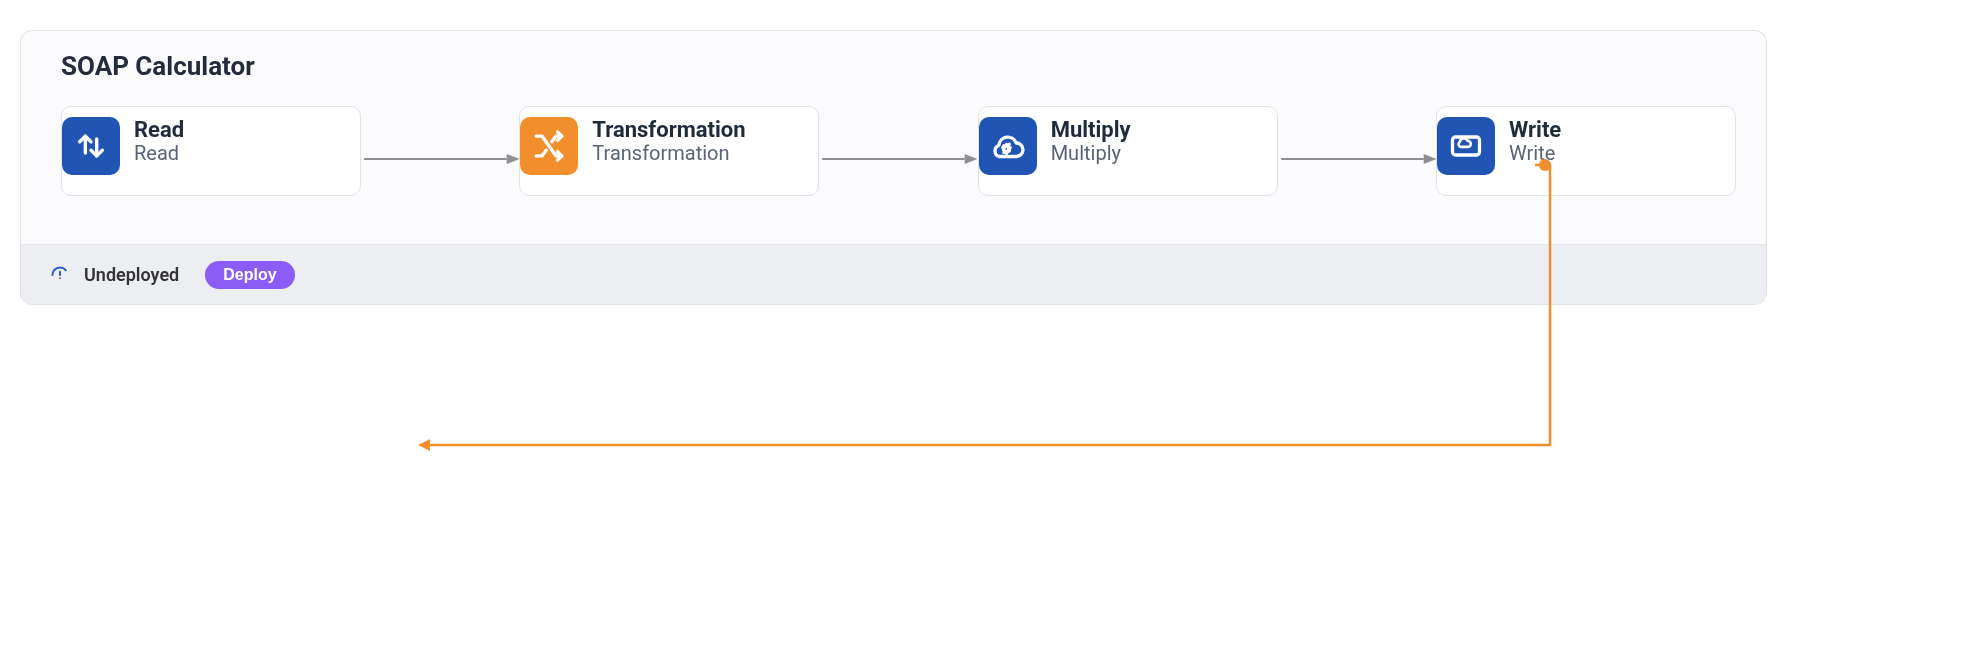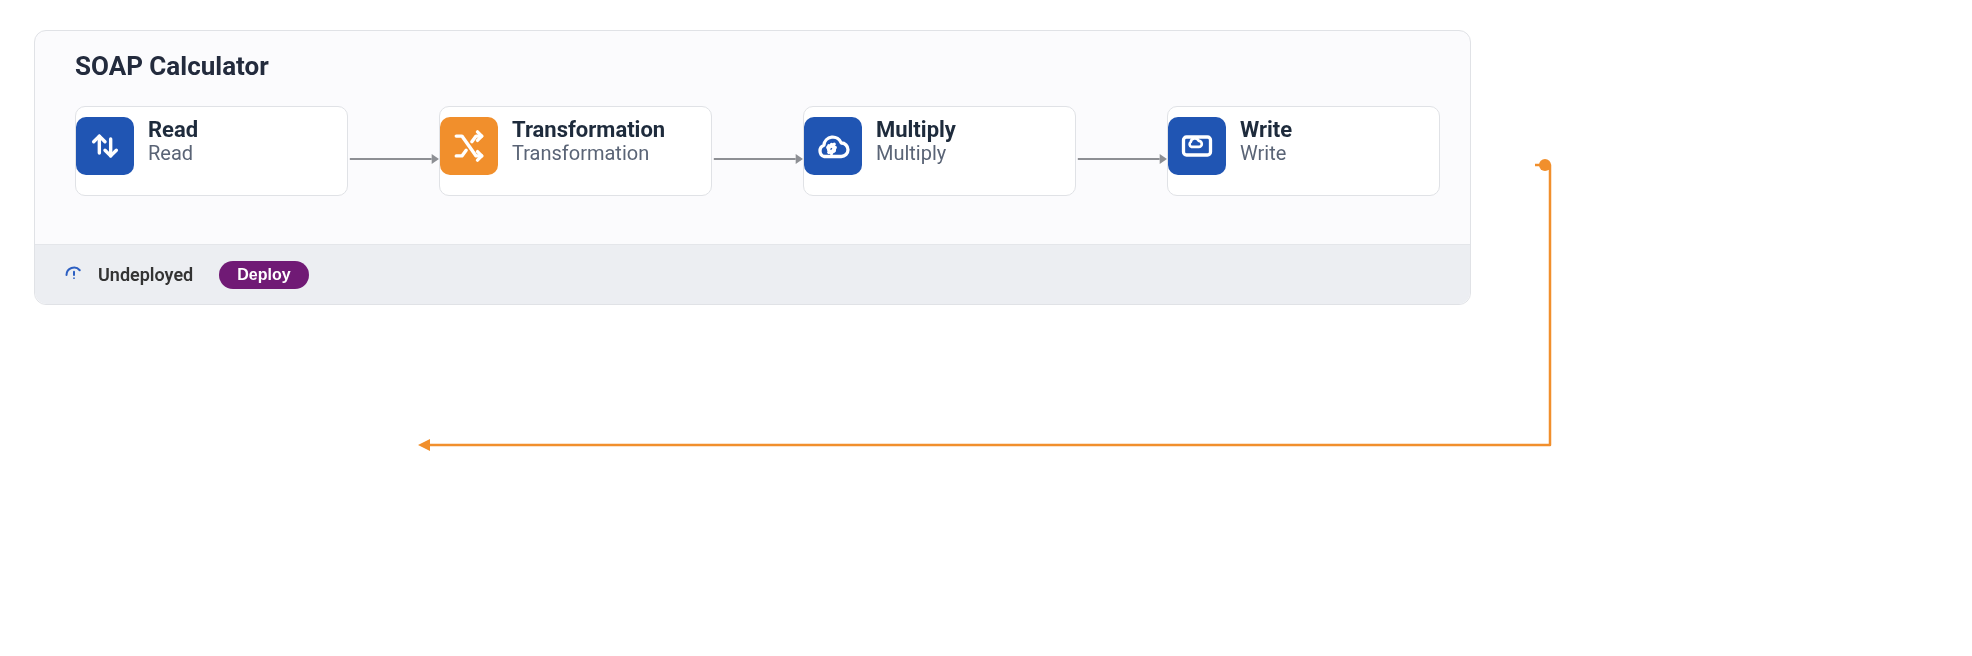--- a/index.html
+++ b/index.html
@@ -15,23 +15,23 @@
     width: 1540px;
     height: 520px;
   }
   .workflow-card {
     position: absolute;
     border: 1px solid #e0e2e6;
     border-radius: 12px;
     background: #fbfbfd;
   }
   .main-workflow {
-    left: 14px;
+    left: 0;
     top: 10px;
-    width: 1437px;
+    width: 1747px;
     height: 275px;
   }
   .wf-title {
     font-size: 26px;
     font-weight: 700;
     padding: 20px 30px 10px 40px;
     color: #232b3d;
   }
   .nodes-row {
     display: flex;
@@ -82,21 +82,21 @@
     align-items: center;
     padding: 0 29px;
     gap: 14px;
     position:absolute;
     bottom:0;left:0;right:0;
   }
   .status-icon { color:#2c5fc2; display:flex; }
   .status-text { font-weight:600; font-size:18px; color:#333; }
   .deploy-btn {
     margin-left: 12px;
-    background:#701a75;
+    background:#8b5cf6;
     color:#fff;
     border:none;
     border-radius:16px;
     font-size:16px;
     font-weight:600;
     padding:5px 18px;
     cursor:pointer;
     text-align:right;
   }
   .fault-card {

